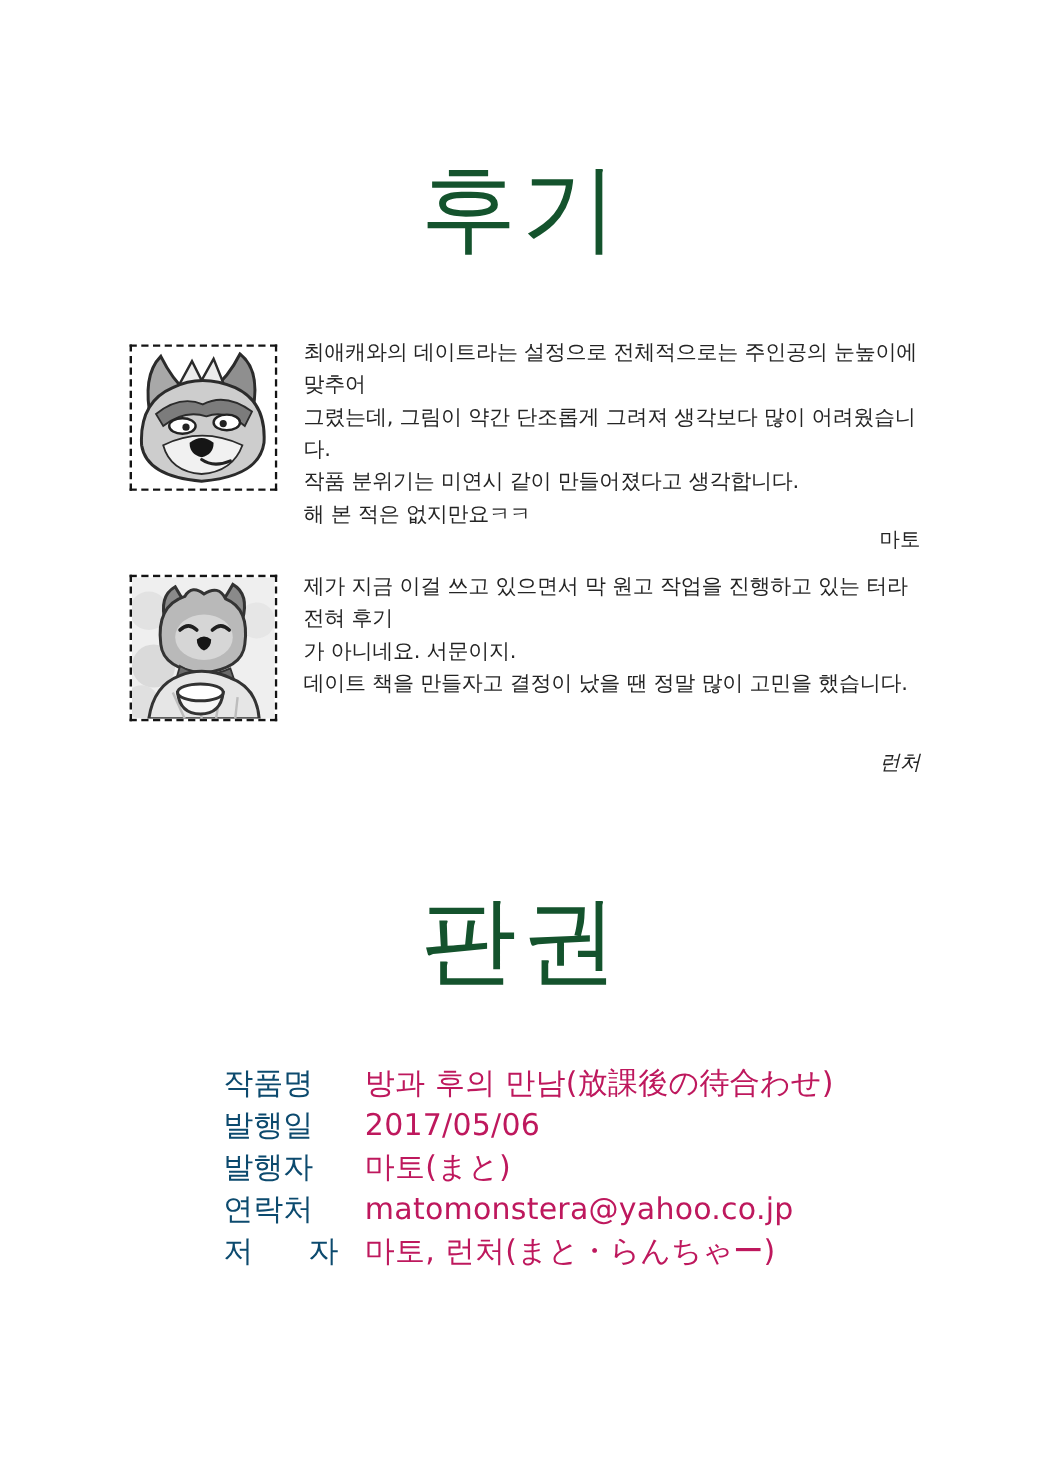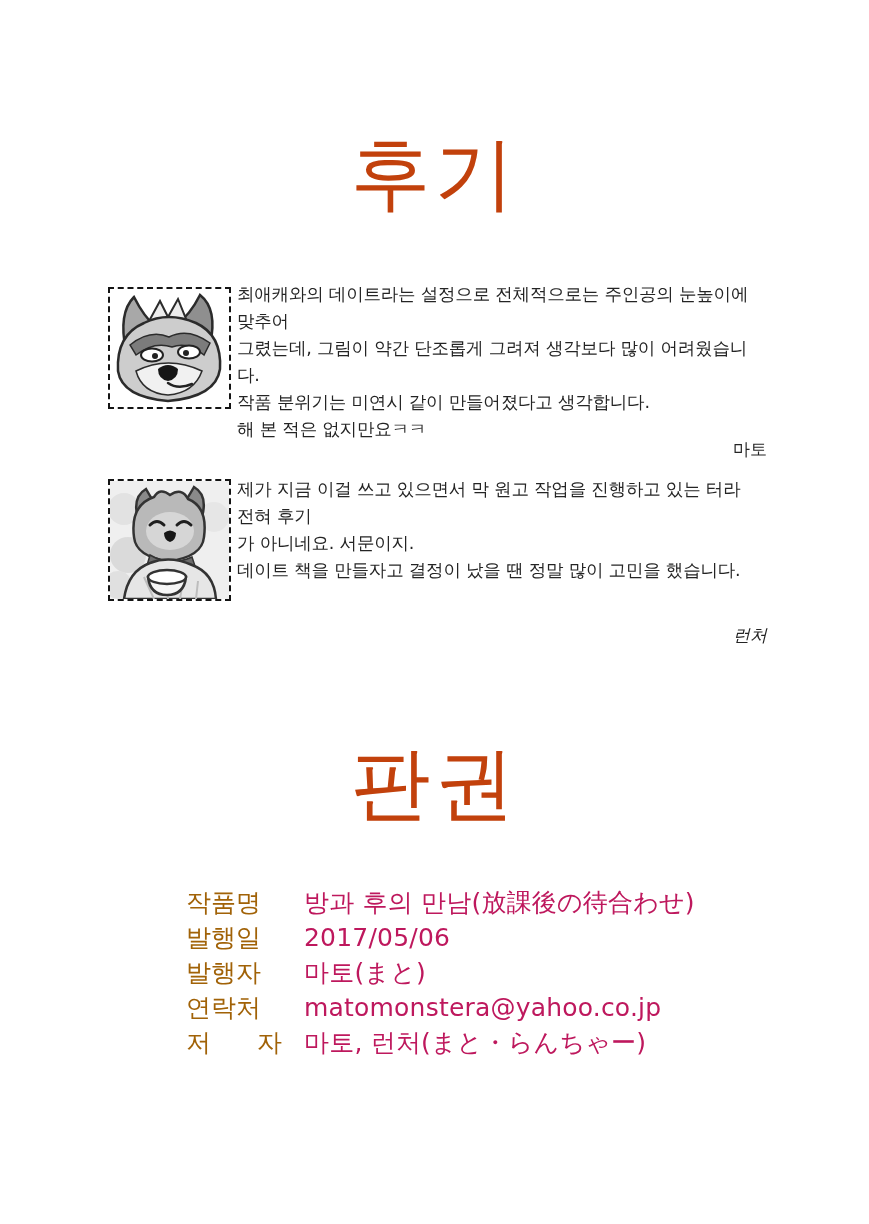--- a/index.html
+++ b/index.html
@@ -15,42 +15,42 @@
     margin: 0 auto;
   }
   .section-title {
     position: absolute;
     left: 0;
     width: 100%;
     text-align: center;
     font-size: 80px;
     line-height: 92px;
     letter-spacing: 4px;
-    color: #c2410c;
+    color: #14532d;
     font-weight: 500;
   }
   #title-afterword { top: 128px; }
   #title-colophon  { top: 738px; }
 
   .illust-box {
     position: absolute;
     left: 108px;
     width: 123px;
     height: 122px;
     border: 2px dashed #141414;
     background: #ffffff;
     overflow: hidden;
   }
   #illust-1 { top: 287px; }
   #illust-2 { top: 479px; }
   .illust-box svg { display: block; width: 100%; height: 100%; }
 
   .entry-text {
     position: absolute;
-    left: 237px;
+    left: 253px;
     width: 516px;
     font-size: 17.5px;
     line-height: 27px;
     color: #242424;
     letter-spacing: -0.2px;
   }
   #text-1 { top: 281px; }
   #text-2 { top: 476px; }
 
   .signature {
@@ -77,21 +77,21 @@
     font-size: 25px;
     color: #121212;
   }
   .colophon-label {
     display: inline-block;
     width: 96px;
     text-align: justify;
     text-align-last: justify;
     -moz-text-align-last: justify;
     flex: 0 0 96px;
-    color: #a16207;
+    color: #0c4a6e;
   }
   .colophon-value {
     margin-left: 22px;
     white-space: nowrap;
     color: #be185d;
     letter-spacing: 0.2px;
   }
 </style>
 </head>
 <body>

